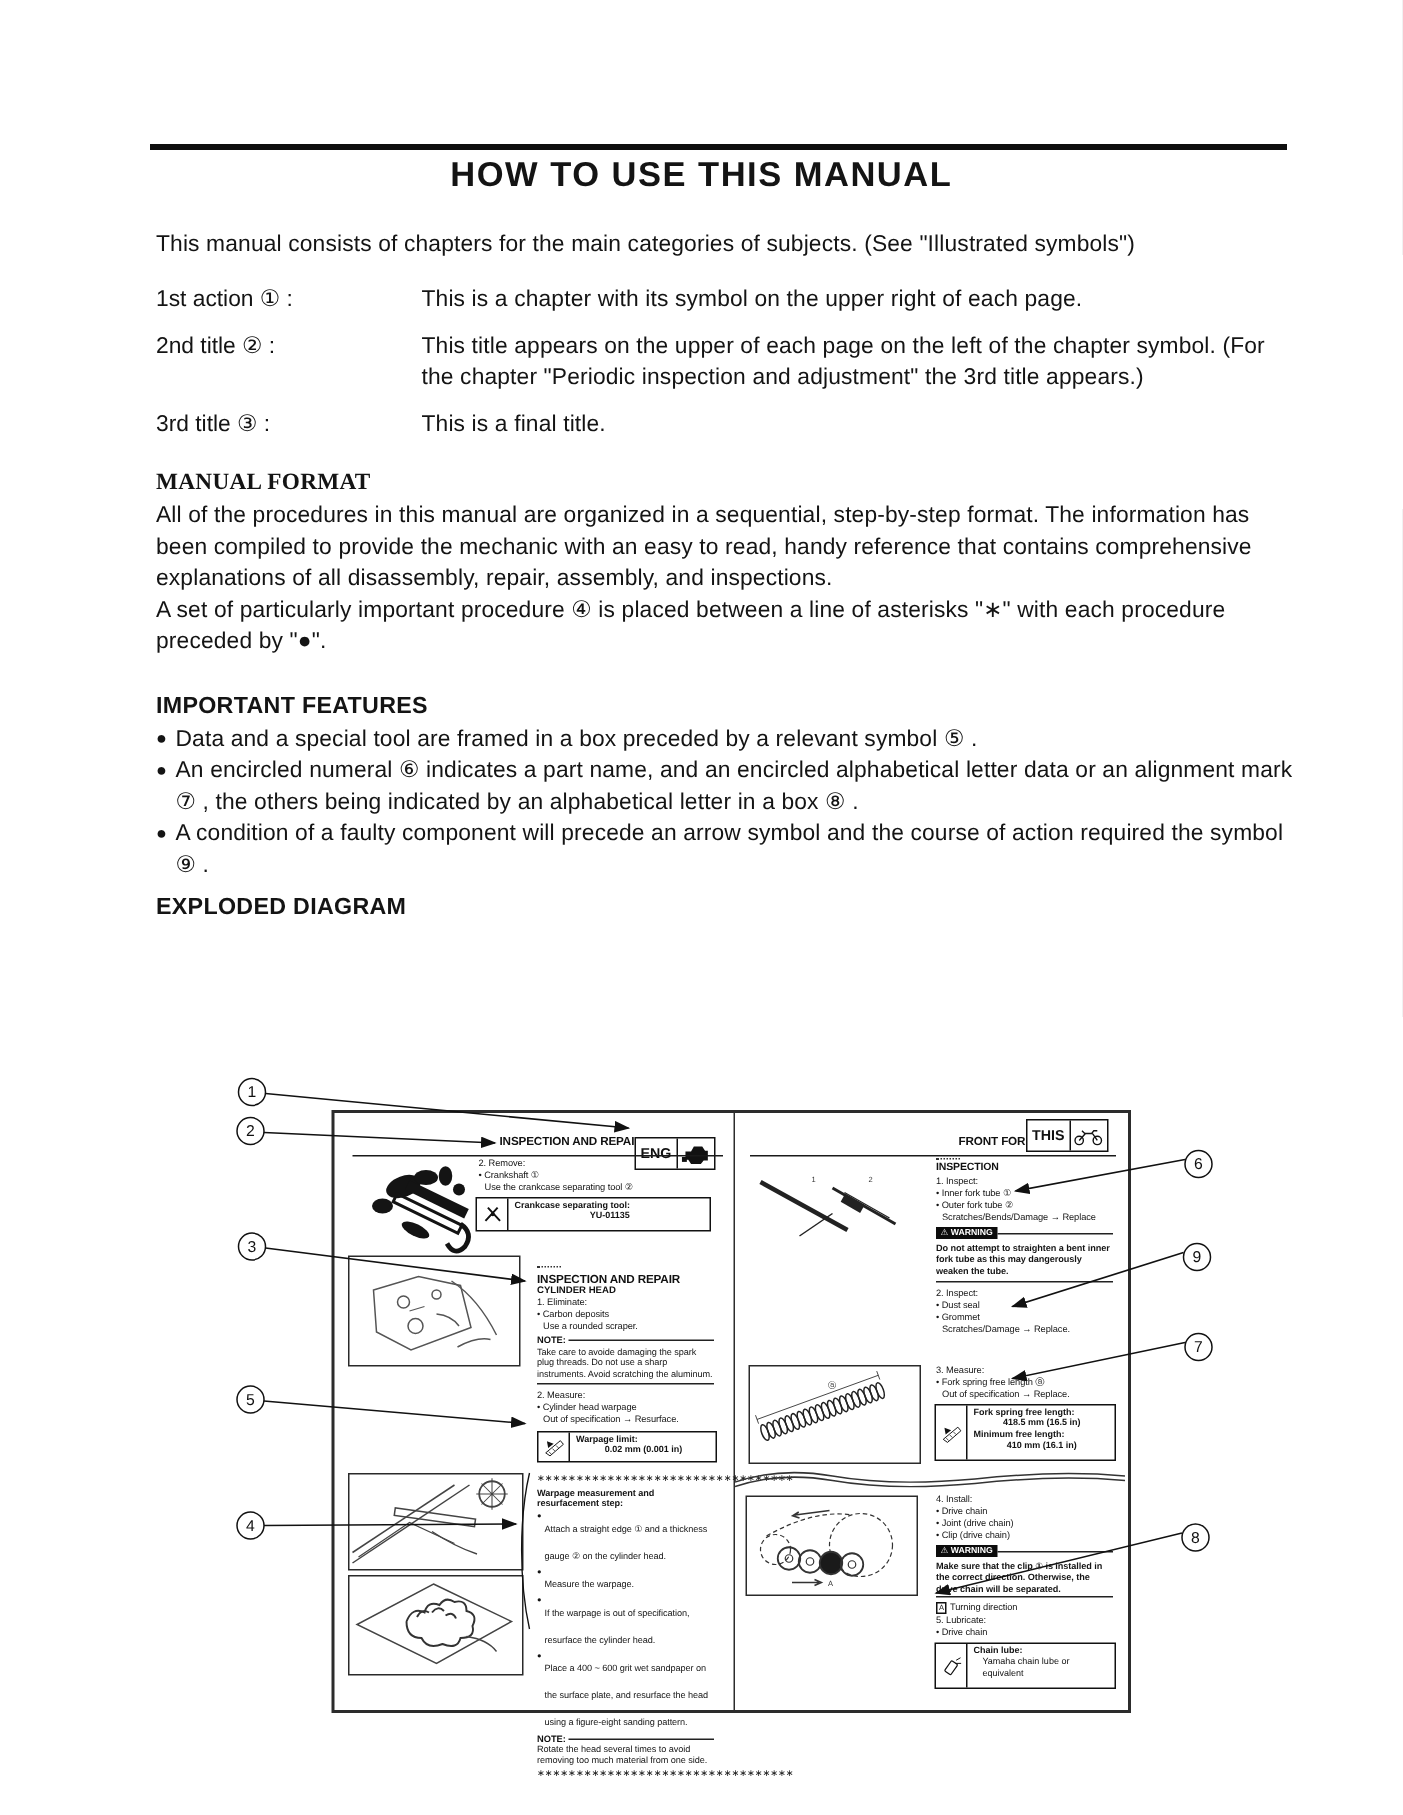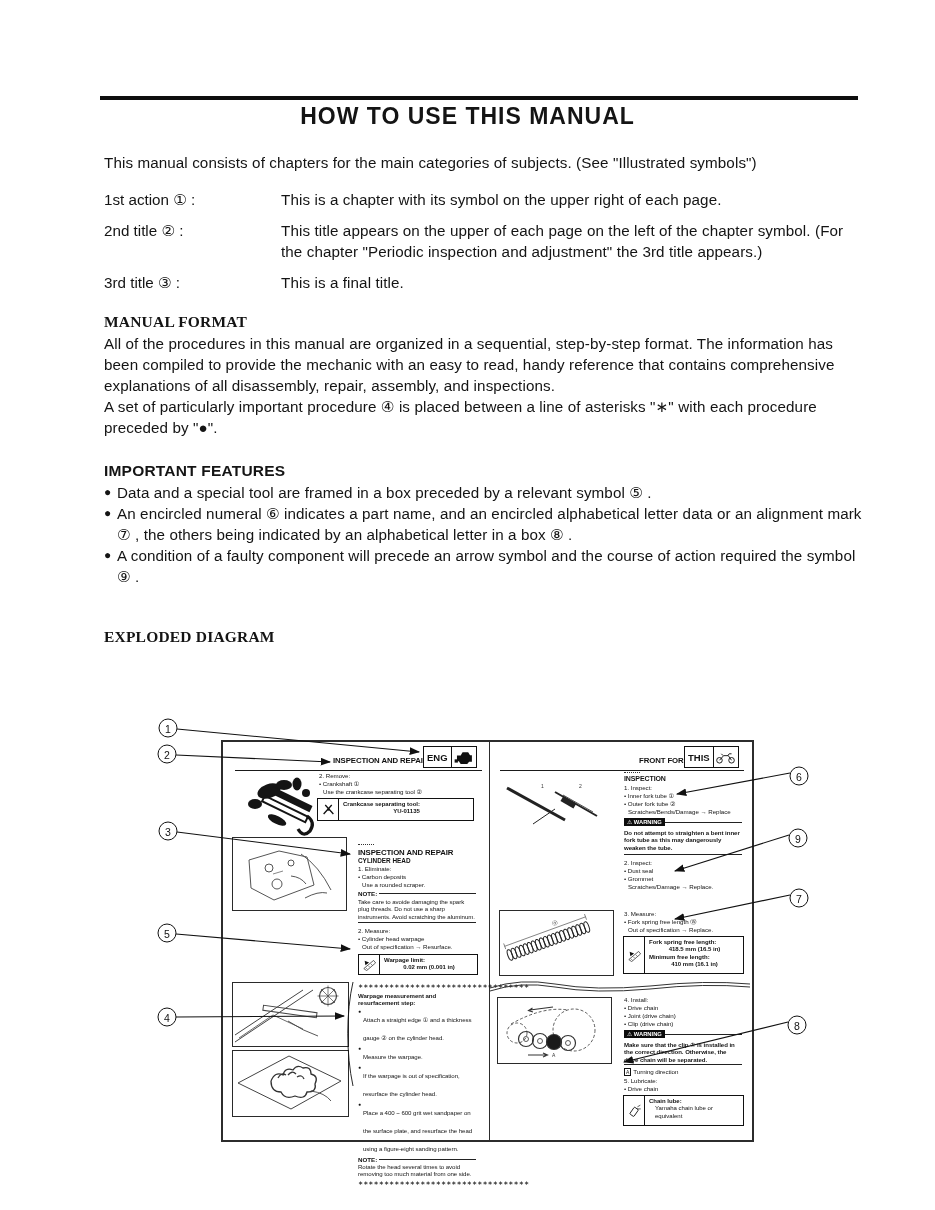--- a/index.html
+++ b/index.html
@@ -8,21 +8,21 @@
   .toprule{position:absolute;left:100px;top:96px;width:758px;height:4px;background:#0e0e0e;}
   .title{position:absolute;left:0;top:103px;width:935px;text-align:center;
          font-size:23px;font-weight:bold;letter-spacing:1px;}
   .textcol{position:absolute;left:104px;top:150px;width:760px;}
   h2{font-size:15.5px;font-weight:bold;margin:0;letter-spacing:.2px;}
   .body-p{font-size:15.2px;line-height:21px;margin:2px 0 0 0;letter-spacing:.1px;}
   .titles{margin-top:16px;}
   .trow{display:flex;margin-bottom:10px;}
   .trow .term{width:177px;flex:0 0 177px;font-size:15.2px;line-height:21px;}
   .trow .desc{flex:1;font-size:15.2px;line-height:21px;letter-spacing:.1px;}
-  .mt20{margin-top:20px;font-family:Liberation Serif, serif;} .mt24{margin-top:24px;} .mt26{margin-top:41px;font-family:Liberation Serif, serif;}
+  .mt20{margin-top:20px;font-family:Liberation Serif, serif;} .mt24{margin-top:24px;} .mt26{margin-top:9px;}
   ul.feat{list-style:none;margin:2px 0 0 0;padding:0;}
   ul.feat li{position:relative;padding-left:13px;font-size:15.2px;line-height:21px;letter-spacing:.1px;}
   ul.feat li .bch{position:absolute;left:0;top:0;font-size:12px;}
   
   #diagram{position:absolute;left:0;top:712px;width:935px;height:498px;}
   .spread{position:absolute;left:221px;top:28px;width:529px;height:398px;border:2px solid #2c2c2c;background:#fff;}
   .divider{position:absolute;left:266px;top:0;bottom:0;width:0;border-left:1.5px solid #2c2c2c;}
   .abs{position:absolute;}
   .d-h{font-weight:bold;font-size:7.8px;letter-spacing:-.1px;white-space:nowrap;color:#111;}
   .d-h2{font-weight:bold;font-size:6.4px;white-space:nowrap;color:#111;}
@@ -95,21 +95,21 @@
 
     <h2 class="mt26">EXPLODED DIAGRAM</h2>
   </div>
 
   <div id="diagram">
 
     <div class="spread">
       <div class="divider"></div>
 
       <div class="abs d-h" style="left:110px;top:14px;">INSPECTION AND REPAIR</div>
-      <div class="abs tag" style="left:200px;top:4px;text-align:center;">
+      <div class="abs tag" style="left:200px;top:16px;text-align:center;">
         <div class="lbl">ENG</div>
         <div class="ico">
           <svg width="19" height="14" viewBox="0 0 20 15">
               <g fill="#111">
                 <path d="M3 6 h4 l2 -3.5 h6 l2 3 h2 v7 h-3 l-2 2.5 h-7 l-2 -3 h-2 z"></path>
                 <rect x="0.5" y="10" width="3.5" height="3.5"></rect>
               </g>
             </svg>
         </div>
       </div>

